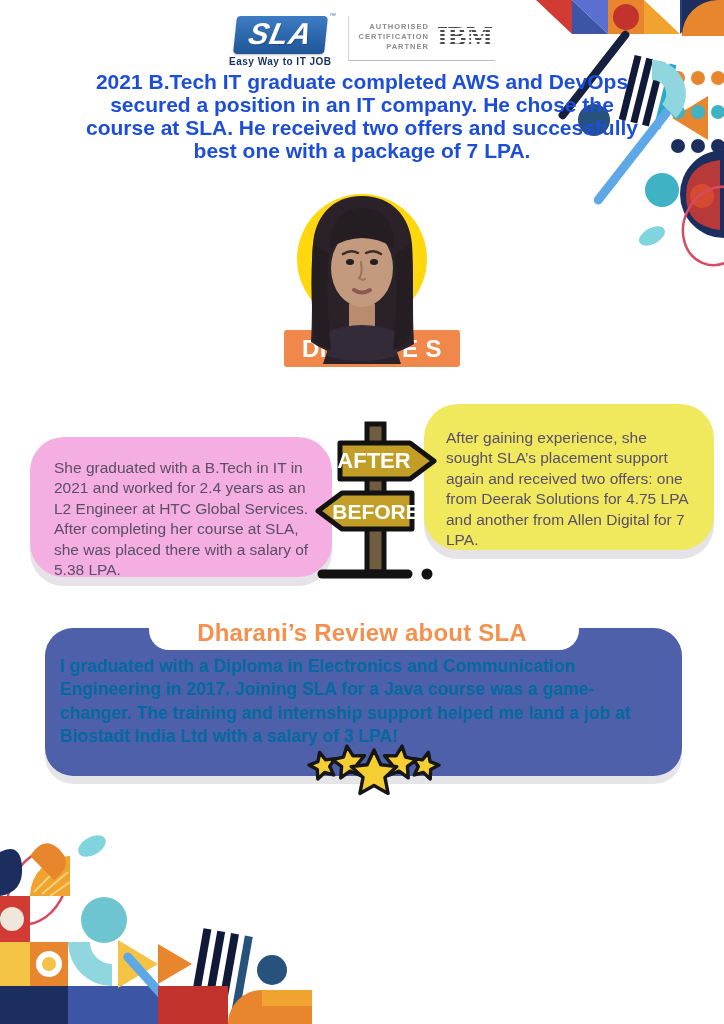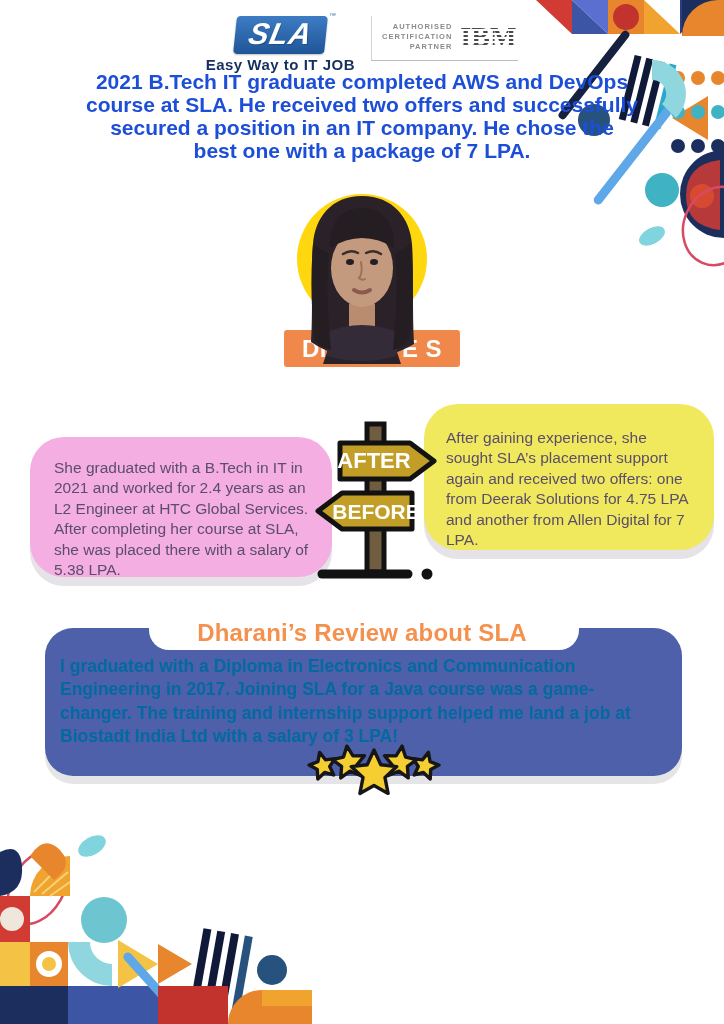--- a/index.html
+++ b/index.html
@@ -15,22 +15,22 @@
     background:linear-gradient(180deg,#3d7cc4,#1f5597);
     transform:skewX(-6deg);border-radius:4px;padding:1px 14px 3px 14px;
     box-shadow:0 1px 2px rgba(0,0,0,.25);position:relative;
   }
   .sla-plate span.word{
     display:inline-block;transform:skewX(-6deg);
     color:#fff;font-weight:bold;font-style:italic;font-size:30px;letter-spacing:1px;
     text-shadow:1px 1px 0 rgba(0,0,0,.2);
   }
   .sla-tm{position:absolute;top:-4px;right:-8px;font-size:7px;color:#2a6bb5;}
-  .sla-tagline{font-size:15px;font-weight:bold;color:#16305e;letter-spacing:.5px;margin-top:2px;}
-  .partner{display:flex;align-items:center;gap:8px;border-bottom:1px solid #bcbcbc;padding:6px 2px 8px 10px;border-left:1px solid #d4d4d4;}
+  .sla-tagline{font-size:10px;font-weight:bold;color:#16305e;letter-spacing:.5px;margin-top:2px;}
+  .partner{display:flex;align-items:flex-start;gap:8px;border-bottom:1px solid #bcbcbc;padding:6px 2px 8px 10px;border-left:1px solid #d4d4d4;}
   .partner-lines{display:flex;flex-direction:column;align-items:flex-end;}
   .partner-lines span{font-size:7.5px;letter-spacing:1px;color:#8b8b8b;font-weight:bold;line-height:1.35;}
   .ibm-word{
     font-family:"Liberation Serif","DejaVu Serif",serif;font-weight:bold;font-size:28px;color:#4a4a4a;
     background:repeating-linear-gradient(180deg,#4a4a4a 0 2px,rgba(0,0,0,0) 2px 4px);
     -webkit-background-clip:text;background-clip:text;-webkit-text-fill-color:transparent;
     line-height:1;
   }
   
   .headline{position:absolute;top:70px;left:42px;width:640px;text-align:center;
@@ -184,22 +184,22 @@
         <span>AUTHORISED</span>
         <span>CERTIFICATION</span>
         <span>PARTNER</span>
       </div>
       <span class="ibm-word">IBM</span>
     </div>
   </div>
 
   <div class="headline" style="color: #1d4ed8;">
     <span>2021 B.Tech IT graduate completed AWS and DevOps</span>
+    <span>secured a position in an IT company. He chose the</span>
     <span>course at SLA. He received two offers and successfully</span>
-    <span>secured a position in an IT company. He chose the</span>
     <span>best one with a package of 7 LPA.</span>
   </div>
 
   <div class="name-badge" style="background: rgb(240, 136, 76);">
     <span>Dharani E S</span>
   </div>
 
   <div class="photo-wrap">
     <div class="photo-circle" style="background: rgb(255, 215, 14);"></div>
     <svg class="portrait" viewBox="0 0 150 172" aria-hidden="true">

